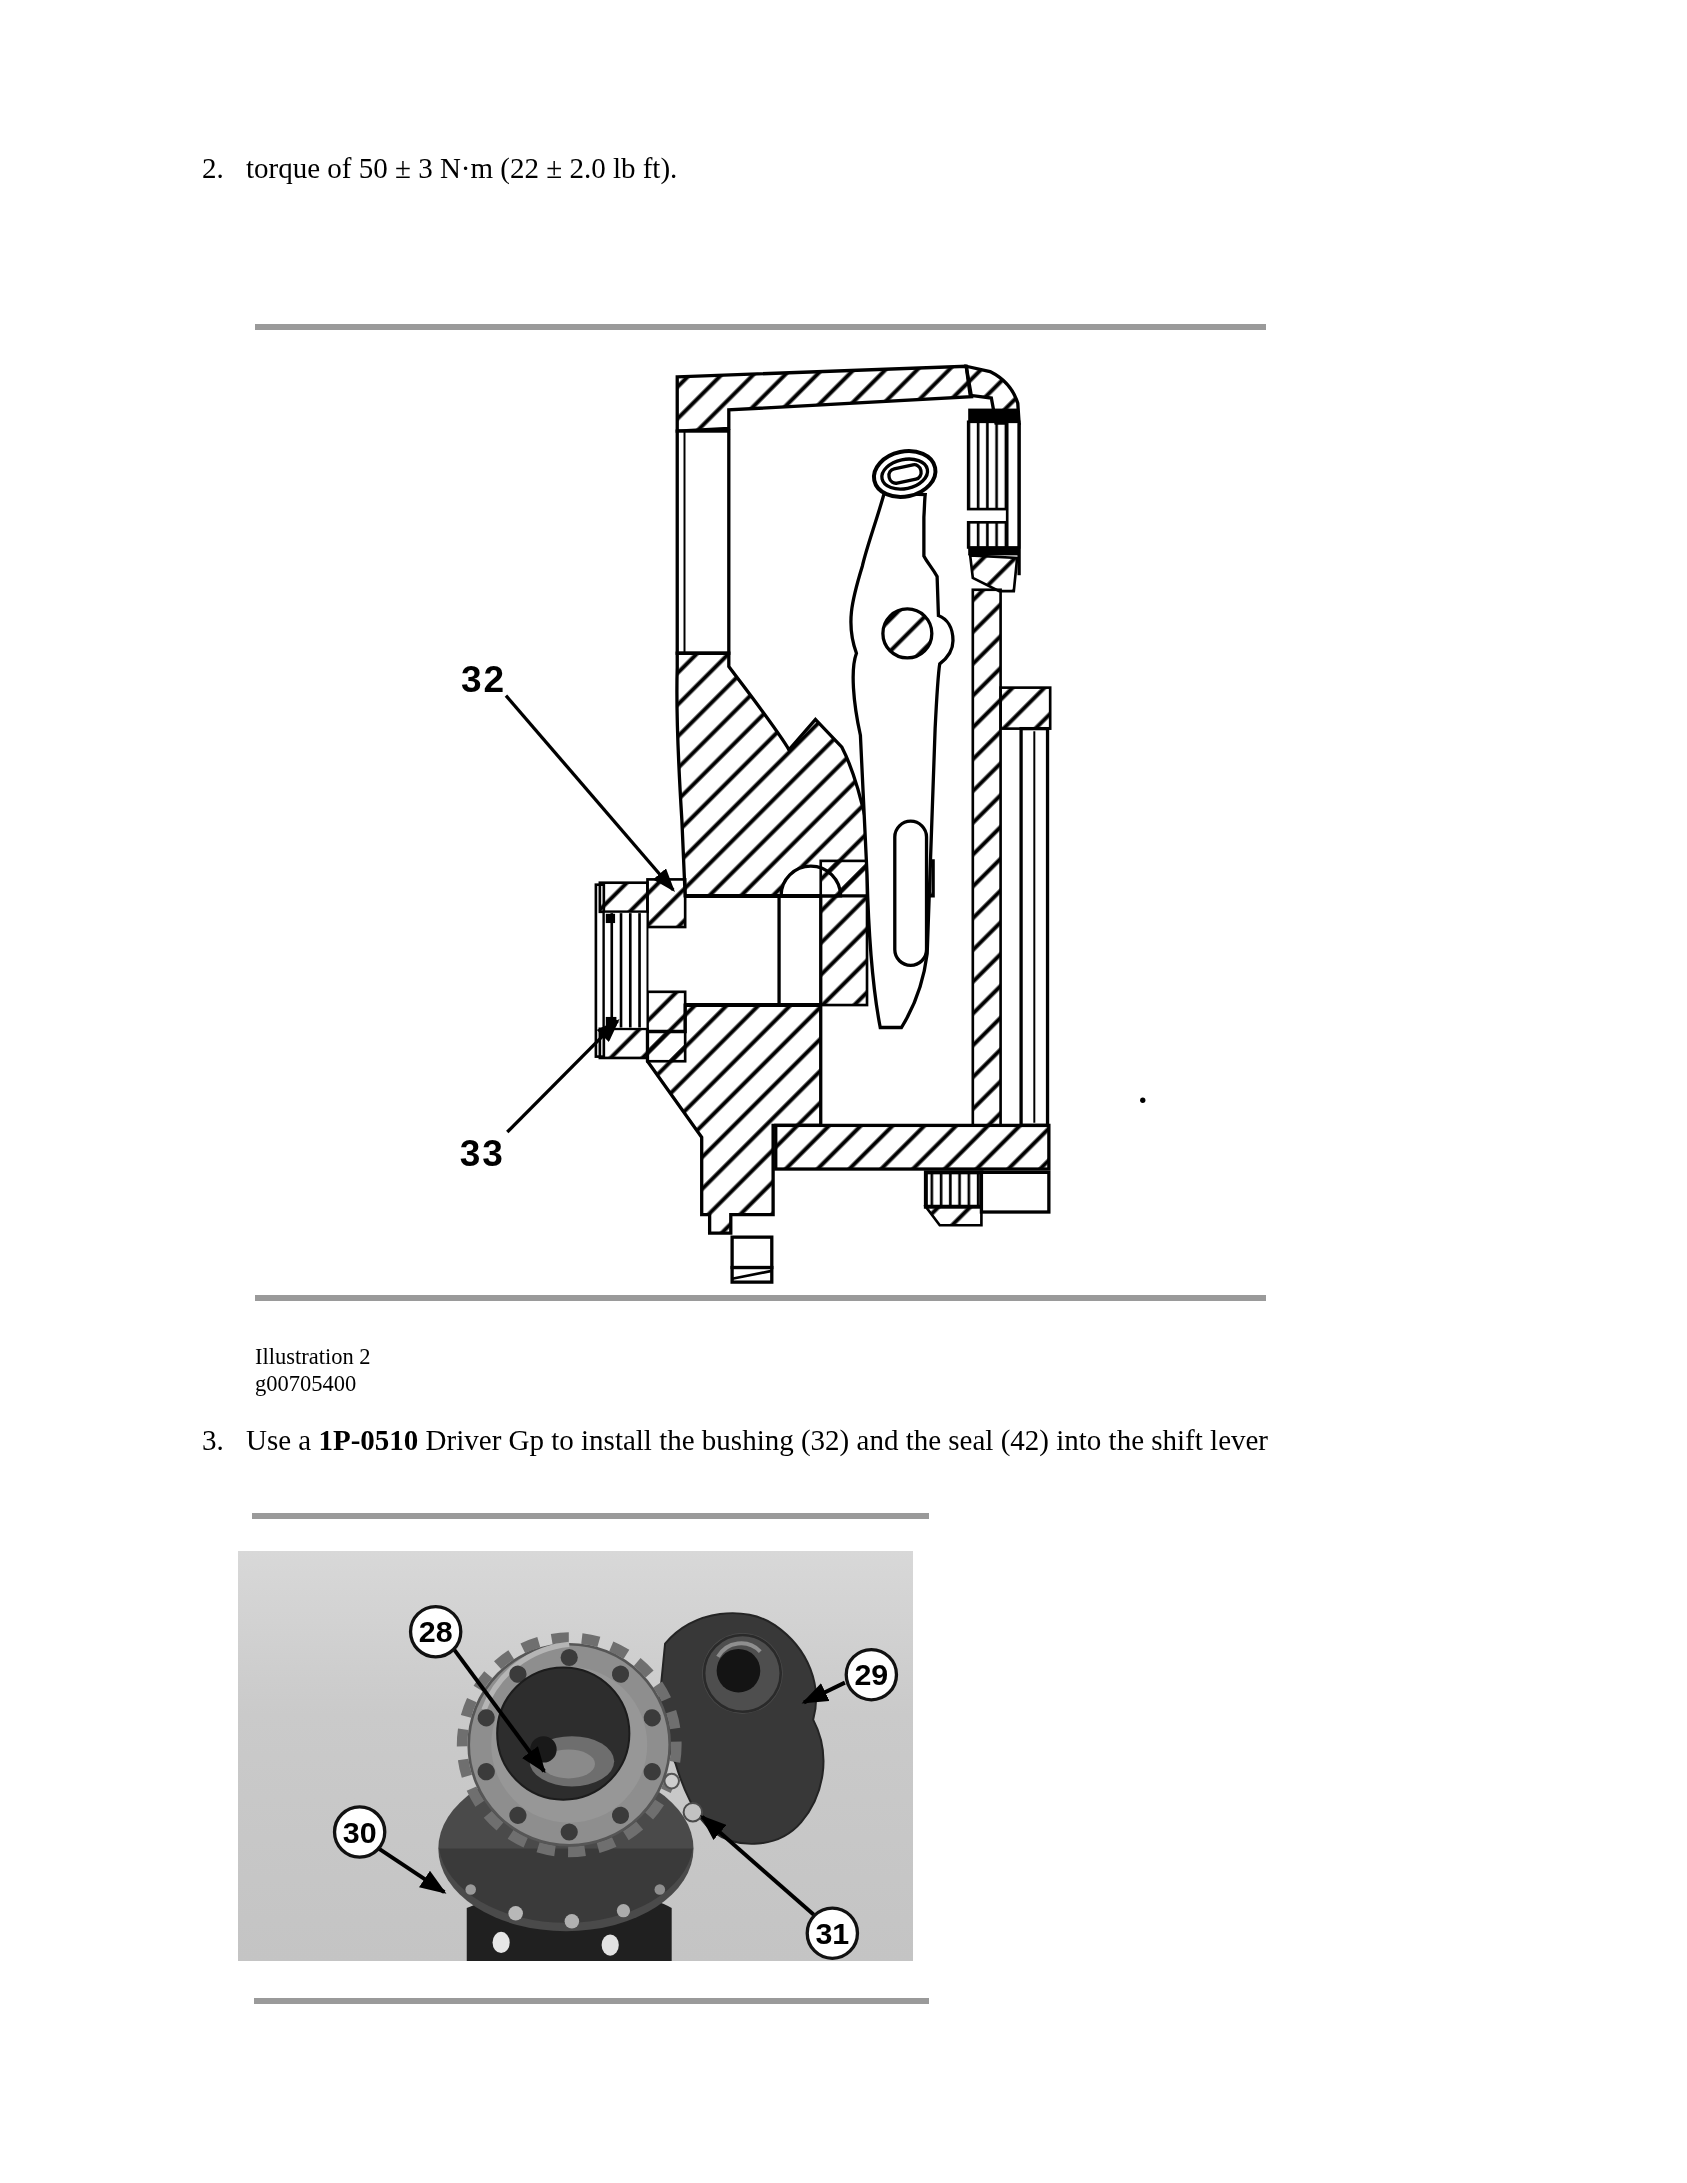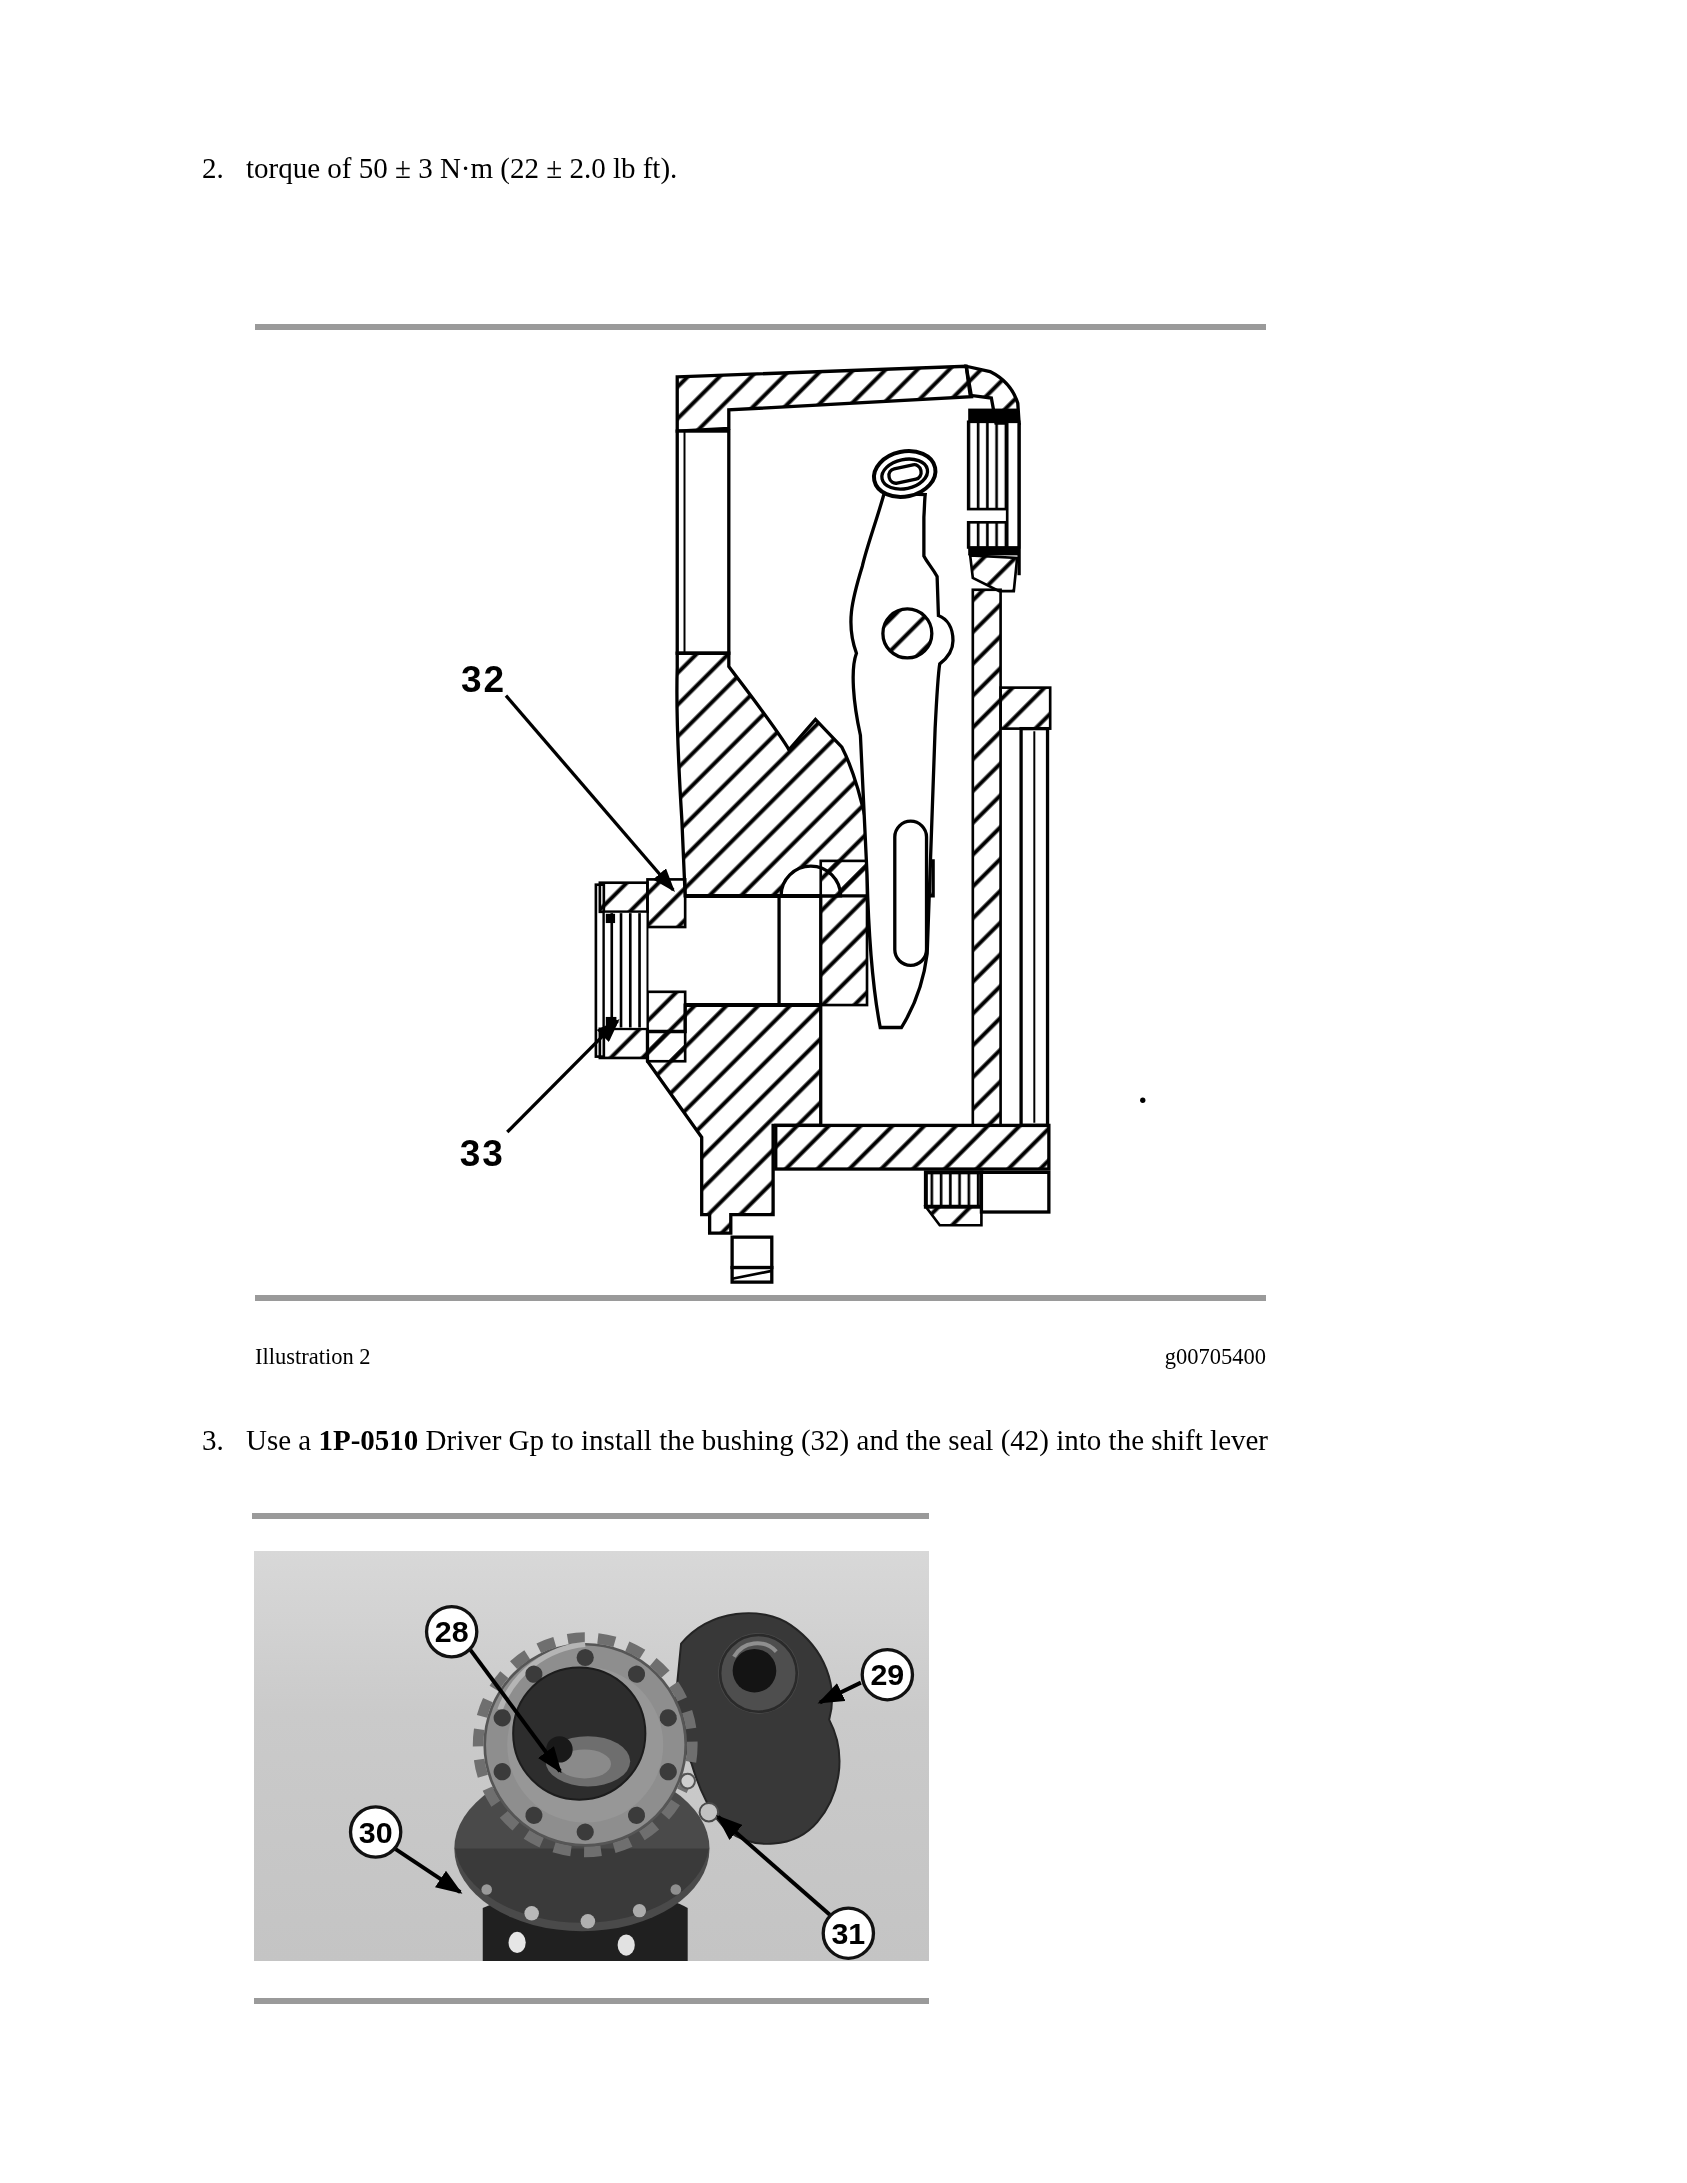--- a/index.html
+++ b/index.html
@@ -3,23 +3,23 @@
 <meta charset="utf-8">
 <style>
   html,body{margin:0;padding:0;background:#ffffff;}
   #page{position:relative;width:1687px;height:2183px;background:#ffffff;overflow:hidden;
         font-family:"Liberation Serif", serif;color:#000;}
   .step{position:absolute;display:flex;font-size:29px;line-height:40px;color:#000;}
   .stepnum{width:44px;flex:0 0 44px;}
   .steplines div{white-space:nowrap;}
   .rule{position:absolute;background:#9a9a9a;height:6px;}
   #caption-row{position:absolute;left:255px;top:1344px;width:1011px;display:flex;
-               justify-content:space-between;font-size:22.5px;line-height:26.5px;}
+               justify-content:space-between;font-size:22.5px;line-height:26.5px;flex-direction:column;}
   #drawing{position:absolute;left:437px;top:357px;}
-  #photo{position:absolute;left:254px;top:1551px;width:675px;height:410px;
+  #photo{position:absolute;left:238px;top:1551px;width:675px;height:410px;
          background:linear-gradient(180deg,#d8d8d8 0%,#cacaca 40%,#c4c4c4 100%);}
   .b{font-weight:bold;}
   svg text.callnum{font-family:"Liberation Sans", sans-serif;font-weight:600;}
   svg text.drawnum{font-family:"Liberation Sans", sans-serif;font-weight:700;letter-spacing:3px;}
 </style>
 </head>
 <body>
 
 <div id="page">
 

